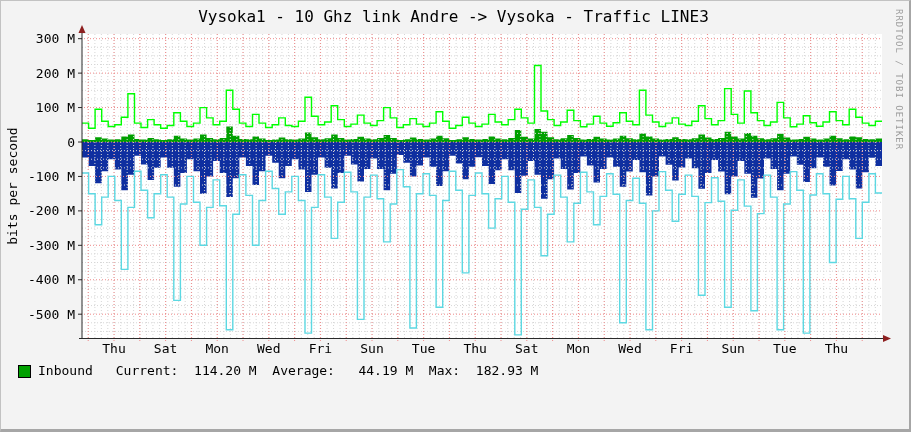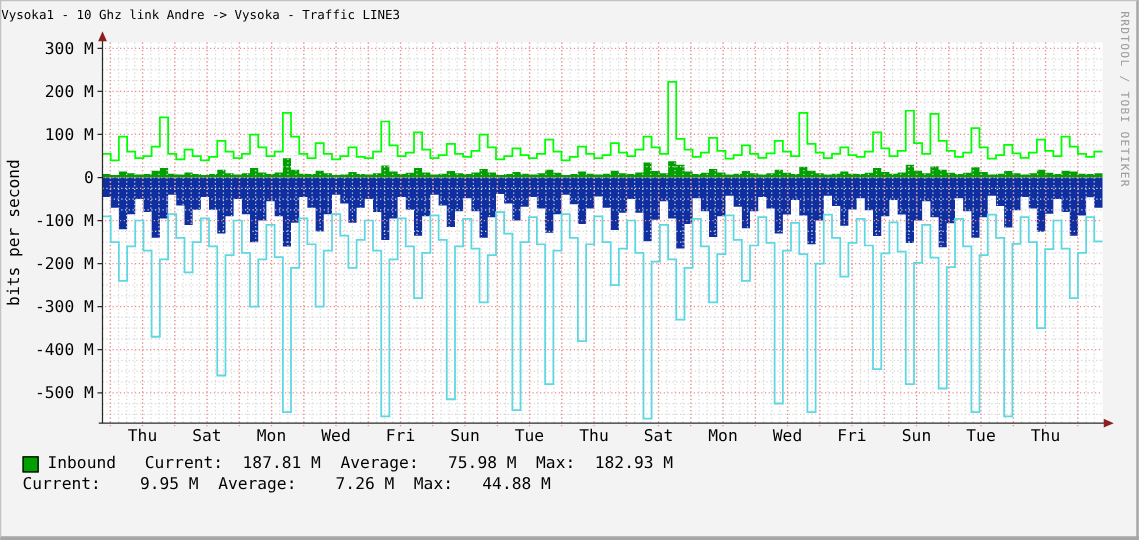--- a/index.html
+++ b/index.html
@@ -1,19 +1,19 @@
 <!DOCTYPE html>
 <html><head>
 <meta charset="utf-8">
 <style>
   html,body{margin:0;padding:0;}
   body{width:911px;height:432px;background:#e8e8e8;font-family:"DejaVu Sans Mono", monospace;}
   .window{position:relative;width:911px;height:432px;background:#f3f3f3;overflow:hidden;
           box-sizing:border-box;border:1px solid #c2c2c2;border-right:2px solid #a6a6a6;border-bottom:3px solid #a6a6a6;}
-  .title{position:absolute;top:6px;left:0;width:905px;text-align:left;font-size:10px;color:#000;white-space:pre;}
+  .title{position:absolute;top:6px;left:0;width:905px;text-align:center;font-size:16px;color:#000;white-space:pre;}
   .ylabel{position:absolute;top:185px;left:11px;transform:translate(-50%,-50%) rotate(-90deg);
           font-size:13px;color:#000;white-space:nowrap;}
   .credit{position:absolute;top:8px;left:903px;transform-origin:0 0;transform:rotate(90deg);
           font-size:9px;letter-spacing:1px;color:#9d9d9d;white-space:nowrap;}
   svg{position:absolute;top:0;left:0;}
   .legend{position:absolute;left:17px;top:361px;font-size:13px;color:#000;}
   .lrow{height:16.4px;line-height:15px;white-space:pre;display:flex;align-items:flex-end;}
   .sw{display:inline-block;width:11px;height:11px;border:1px solid #000;margin-right:7px;flex:0 0 auto;}
   .lbl{white-space:pre;}
   .stats{white-space:pre;}
@@ -260,19 +260,16 @@
     </svg>
 
   <div class="title">Vysoka1 - 10 Ghz link Andre -&gt; Vysoka - Traffic LINE3</div>
   <div class="ylabel">bits per second</div>
   <div class="credit">RRDTOOL / TOBI OETIKER</div>
 
   <div class="legend">
     <div class="lrow">
       <span class="sw" id="sw-inbound" style="background: rgb(0, 160, 0);"></span>
       <span class="lbl">Inbound</span>
-      <span class="stats gap1">Current:  187.81 M  Average:   75.98 M  Max:  182.93 M</span>
-    </div>
-    <div class="lrow">
-      <span class="stats">Current:    9.95 M  Average:    7.26 M  Max:   44.88 M</span>
+      <span class="stats gap1">Current:  114.20 M  Average:   44.19 M  Max:  182.93 M</span>
     </div>
   </div>
 </div>
 
 </body></html>

